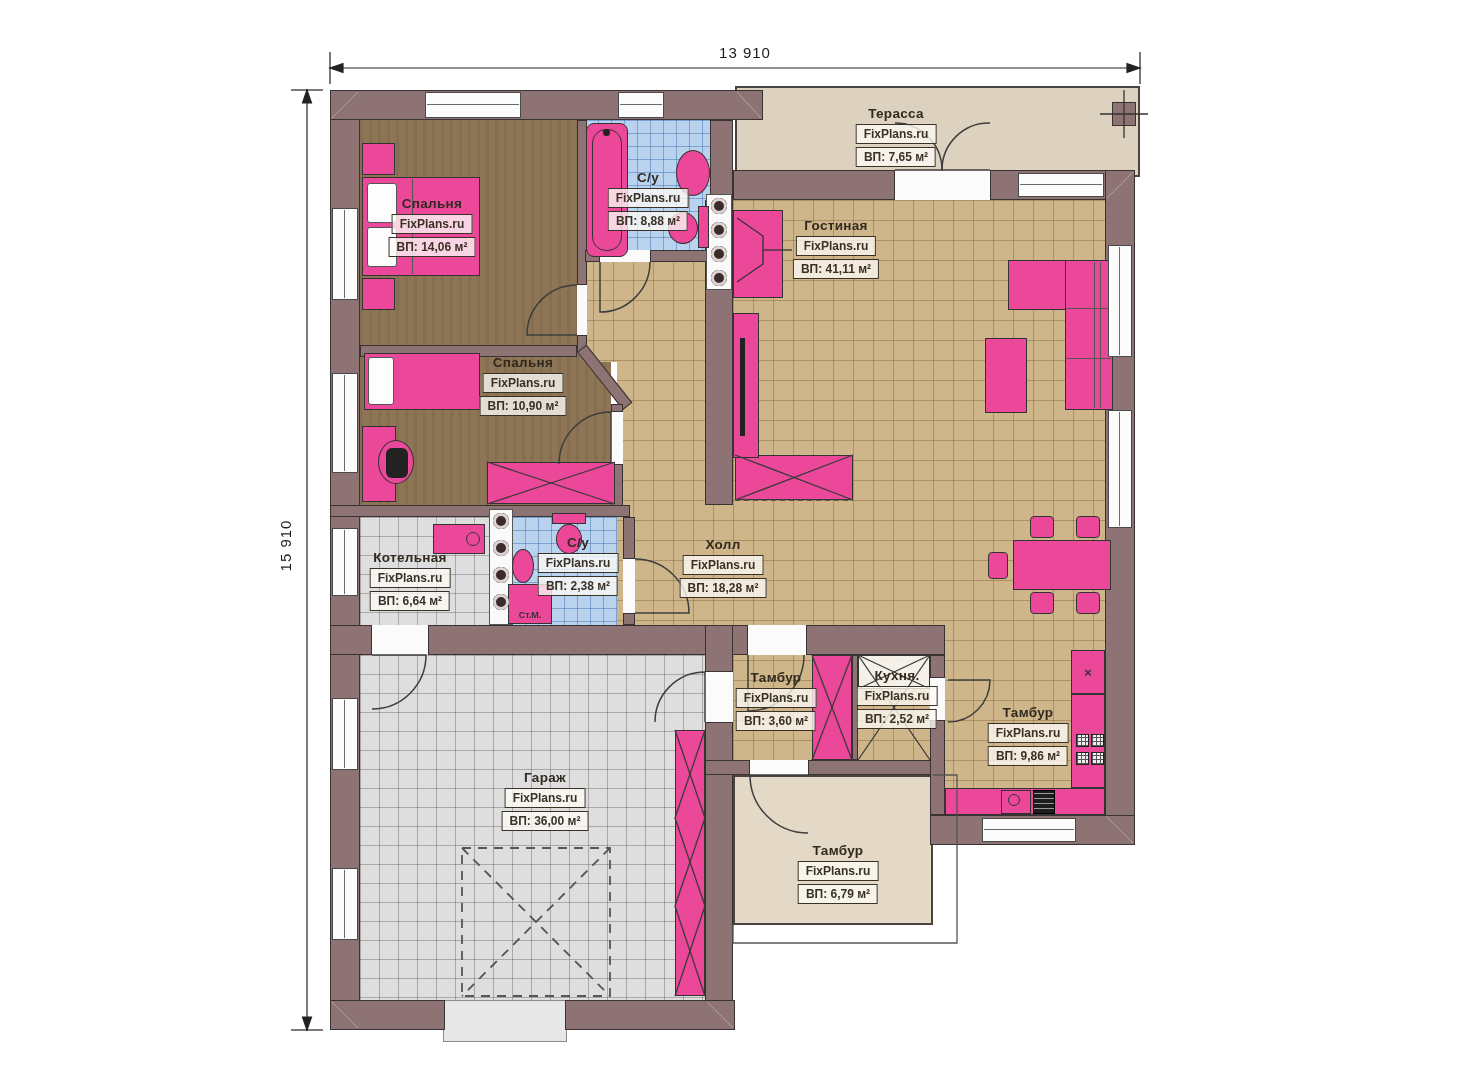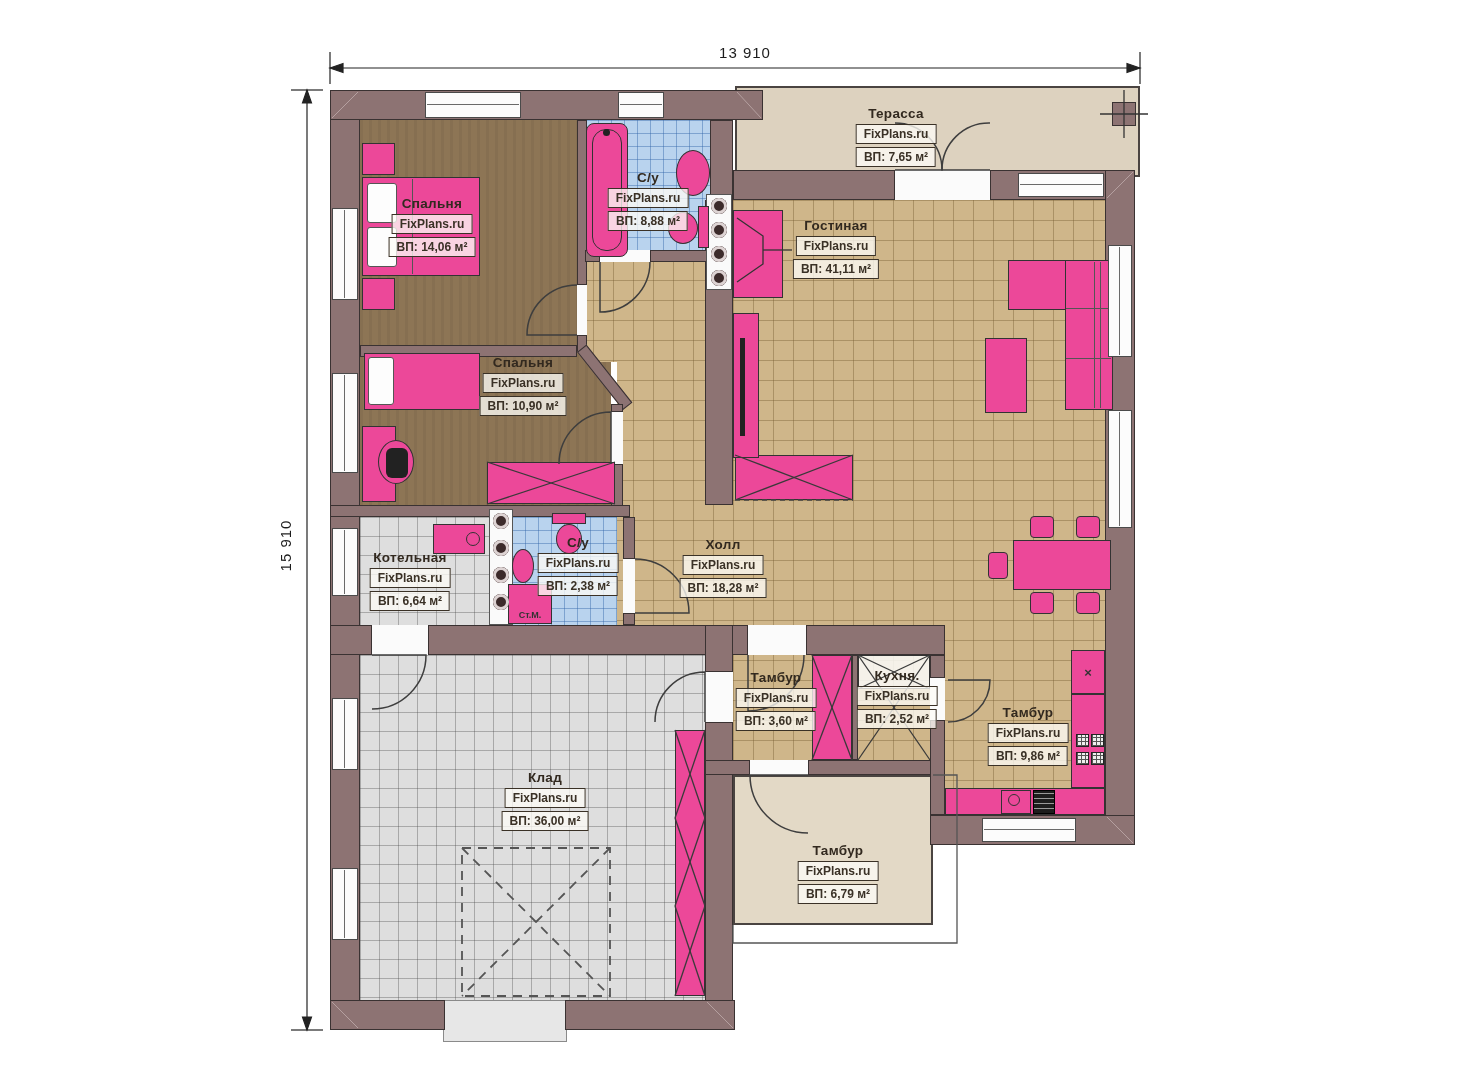--- a/index.html
+++ b/index.html
@@ -322,21 +322,21 @@
     <div class="rname">Кухня.</div>
     <div class="box">FixPlans.ru</div>
     <div class="box">ВП: 2,52 м²</div>
   </div>
   <div class="room-label" style="left:1028px;top:705px">
     <div class="rname">Тамбур</div>
     <div class="box">FixPlans.ru</div>
     <div class="box">ВП: 9,86 м²</div>
   </div>
   <div class="room-label" style="left:545px;top:770px">
-    <div class="rname">Клад</div>
+    <div class="rname">Гараж</div>
     <div class="box">FixPlans.ru</div>
     <div class="box">ВП: 36,00 м²</div>
   </div>
   <div class="room-label" style="left:838px;top:843px">
     <div class="rname">Тамбур</div>
     <div class="box">FixPlans.ru</div>
     <div class="box">ВП: 6,79 м²</div>
   </div>
 
 </div>

